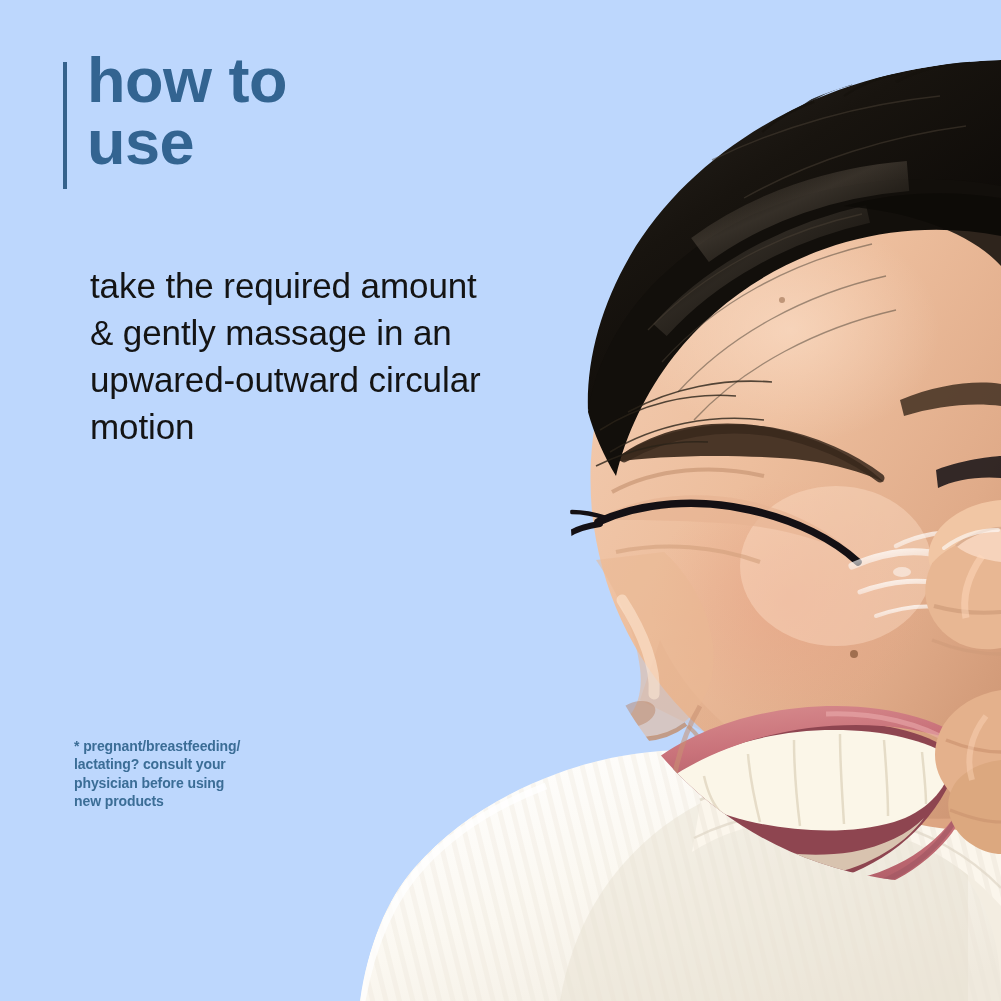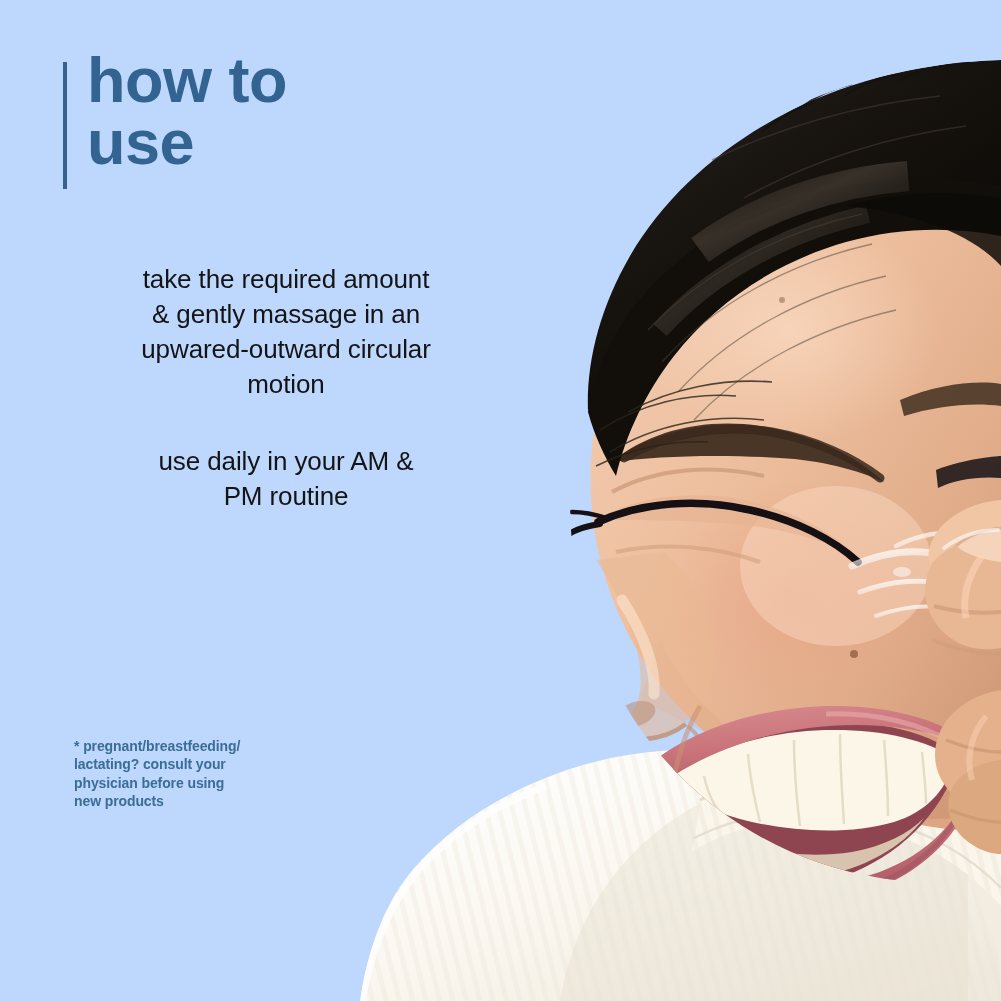--- a/index.html
+++ b/index.html
@@ -54,26 +54,25 @@
 
   
   #steps {
     position: absolute;
     left: 82px;
     top: 262px;
     width: 400px;
   }
   .step {
     color: #141414;
-    font-size: 26px;
+    font-size: 35px;
     line-height: 1.345;
     white-space: pre-line;
     margin: 0 0 42px 8px;
     letter-spacing: -0.1px;
-    text-align: center;
   }
   .step:last-child { margin-bottom: 0; }
 
   
   #footnote {
     position: absolute;
     left: 74px;
     top: 737px;
     width: 330px;
     color: #3b6d96;
@@ -438,22 +437,20 @@
     <div id="heading-rule"></div>
     <div id="heading-text">how to
 use</div>
   </div>
 
   <div id="steps">
     <p class="step">take the required amount
 &amp; gently massage in an
 upwared-outward circular
 motion</p>
-    <p class="step">use daily in your AM &amp;
-PM routine</p>
   </div>
 
   <div id="footnote">* pregnant/breastfeeding/
 lactating? consult your
 physician before using
 new products</div>
 
 </div>
 
 </body></html>

